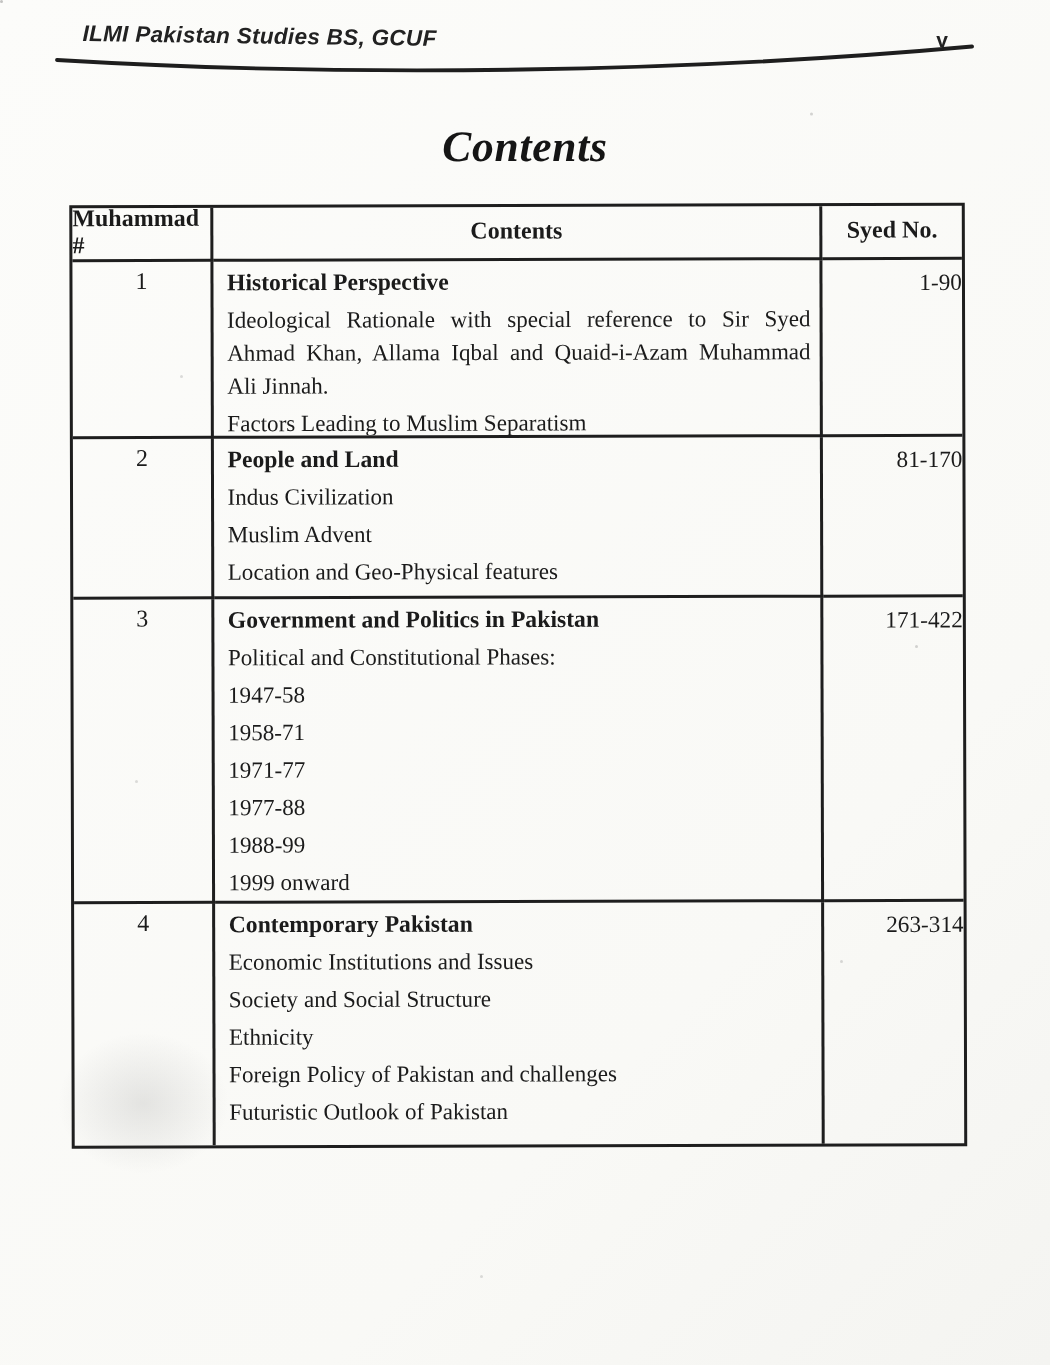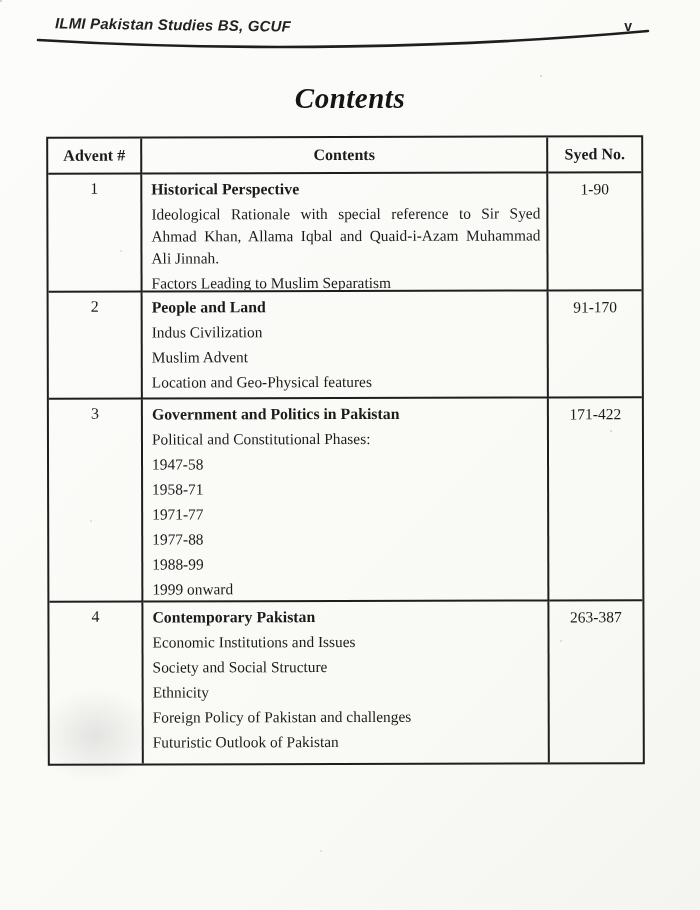--- a/index.html
+++ b/index.html
@@ -26,21 +26,21 @@
     position:absolute; left:47px; top:136px; width:593px;
     display:grid; grid-template-columns:94px 406px 93px;
     grid-template-rows:36px 118px 107px 203px 161px;
     border:2px solid #1e1e1e; transform:rotate(-0.15deg);
   }
   .cell { overflow:hidden; box-sizing:border-box; }
   .br { border-right:2px solid #1e1e1e; }
   .bb { border-bottom:2px solid #1e1e1e; }
   .th { font-weight:700; font-size:16px; display:flex; align-items:center; justify-content:center; }
   .chapter-cell { text-align:center; padding-top:5px; font-size:16px; }
-  .page-cell { text-align:center; padding-top:7px; font-size:15.5px; }
+  .page-cell { text-align:right; padding-top:7px; font-size:15.5px; }
   .contents-cell { padding:4px 6px 0 9px; font-size:15.4px; }
   .contents-cell p { margin:0 0 3px 0; line-height:22px; }
   .contents-cell .chapter-title { font-weight:700; font-size:15.8px; }
   .justify { text-align:justify; }
   .smudge {
     position:absolute; left:38px; top:688px; width:115px; height:95px;
     background:radial-gradient(ellipse at center, rgba(110,110,110,0.16), rgba(110,110,110,0) 70%);
     pointer-events:none;
   }
   .speckle {
@@ -59,40 +59,40 @@
 <div class="page-num">v</div>
 
 <svg class="header-line" width="700" height="60" viewBox="0 0 700 60">
   <path d="M38,40 C 240,52 460,48 648,31" stroke="#1e1e1e" stroke-width="2.6" fill="none" stroke-linecap="round"></path>
 </svg>
 
 <h1 class="doc-title">Contents</h1>
 
 <div class="toc-table">
 
-  <div class="cell th br bb">Advent #</div>
+  <div class="cell th br bb">Muhammad #</div>
   <div class="cell th br bb">Contents</div>
   <div class="cell th bb">Syed No.</div>
 
   <div class="cell chapter-cell br bb">1</div>
   <div class="cell contents-cell br bb">
     <p class="chapter-title">Historical Perspective</p>
     <p class="justify">Ideological Rationale with special reference to Sir Syed Ahmad Khan, Allama Iqbal and Quaid-i-Azam Muhammad Ali Jinnah.</p>
     <p>Factors Leading to Muslim Separatism</p>
   </div>
   <div class="cell page-cell bb">1-90</div>
 
   <div class="cell chapter-cell br bb">2</div>
   <div class="cell contents-cell br bb">
     <p class="chapter-title">People and Land</p>
     <p>Indus Civilization</p>
     <p>Muslim Advent</p>
     <p>Location and Geo-Physical features</p>
   </div>
-  <div class="cell page-cell bb">91-170</div>
+  <div class="cell page-cell bb">81-170</div>
 
   <div class="cell chapter-cell br bb">3</div>
   <div class="cell contents-cell br bb">
     <p class="chapter-title">Government and Politics in Pakistan</p>
     <p>Political and Constitutional Phases:</p>
     <p>1947-58</p>
     <p>1958-71</p>
     <p>1971-77</p>
     <p>1977-88</p>
     <p>1988-99</p>
@@ -102,18 +102,18 @@
 
   <div class="cell chapter-cell br">4</div>
   <div class="cell contents-cell br">
     <p class="chapter-title">Contemporary Pakistan</p>
     <p>Economic Institutions and Issues</p>
     <p>Society and Social Structure</p>
     <p>Ethnicity</p>
     <p>Foreign Policy of Pakistan and challenges</p>
     <p>Futuristic Outlook of Pakistan</p>
   </div>
-  <div class="cell page-cell">263-387</div>
+  <div class="cell page-cell">263-314</div>
 
 </div>
 
 <div class="smudge"></div>
 <div class="speckle"></div>
 
 </body></html>

